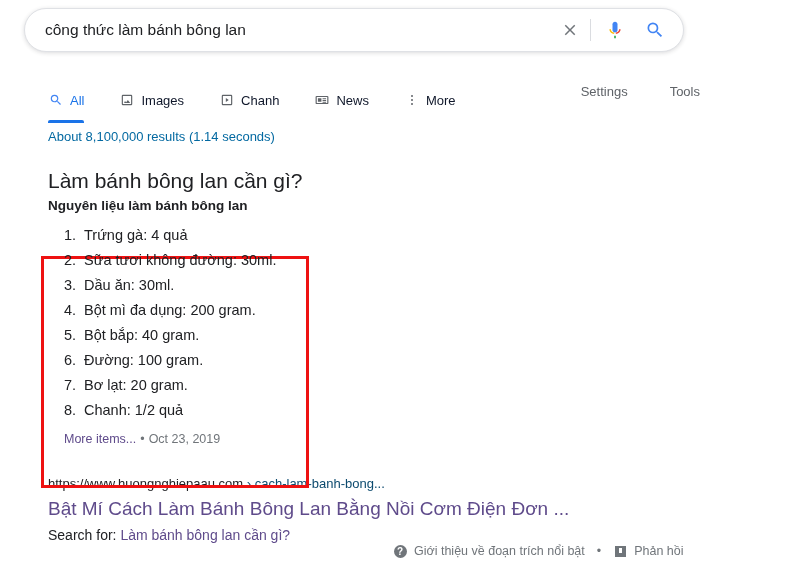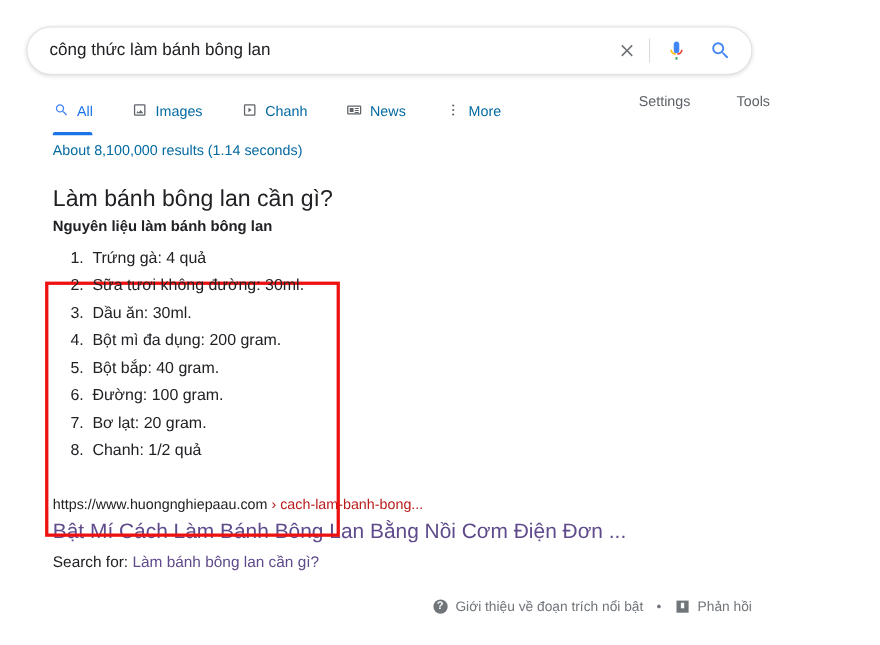--- a/index.html
+++ b/index.html
@@ -14,21 +14,21 @@
     color: #202124;
     -webkit-font-smoothing: antialiased;
     position: relative;
     overflow: hidden;
   }
 
   
   .searchbar-wrap {
     position: absolute;
     left: 24px;
-    top: 24px;
+    top: 8px;
     width: 660px;
     height: 44px;
   }
   .searchbar {
     box-sizing: border-box;
     width: 100%;
     height: 44px;
     border: 1px solid #dfe1e5;
     border-radius: 24px;
     background: #fff;
@@ -80,21 +80,21 @@
     align-items: center;
     height: 32px;
     gap: 10px;
   }
   .tab {
     display: flex;
     align-items: center;
     height: 32px;
     margin-right: 25px;
     font-size: 13px;
-    color: #0369a1;
+    color: #0f172a;
     cursor: pointer;
     position: relative;
     white-space: nowrap;
   }
   .tab .tab-ico {
     width: 16px;
     height: 16px;
     margin-right: 6px;
     display: flex;
     align-items: center;
@@ -202,21 +202,21 @@
   .more-date { color: #70757a; }
 
   .result-block { margin-top: 26px; }
   .result-url {
     font-size: 13px;
     color: #202124;
     line-height: 20px;
     margin-bottom: 2px;
     cursor: pointer;
   }
-  .result-url .path { color: #b91c1c; }
+  .result-url .path { color: #0c4a6e; }
   .result-title {
     font-size: 19px;
     color: #5f4b8b;
     line-height: 26px;
     margin: 0 0 2px 0;
     font-weight: normal;
     cursor: pointer;
   }
   .search-for {
     font-size: 14px;
@@ -376,20 +376,23 @@
       <li>Trứng gà: 4 quả</li>
       <li>Sữa tươi không đường: 30ml.</li>
       <li>Dầu ăn: 30ml.</li>
       <li>Bột mì đa dụng: 200 gram.</li>
       <li>Bột bắp: 40 gram.</li>
       <li>Đường: 100 gram.</li>
       <li>Bơ lạt: 20 gram.</li>
       <li>Chanh: 1/2 quả</li>
     </ol>
 
+    <div class="more-row">
+      <span class="more-link">More items...</span><span class="more-dot">•</span><span class="more-date">Oct 23, 2019</span>
+    </div>
 
     <div class="result-block">
       <div class="result-url">
         <span>https://www.huongnghiepaau.com</span>
         <span class="path">› cach-lam-banh-bong...</span>
       </div>
       <h3 class="result-title">Bật Mí Cách Làm Bánh Bông Lan Bằng Nồi Cơm Điện Đơn ...</h3>
       <div class="search-for">
         <span>Search for:</span>
         <span class="sf-link">Làm bánh bông lan cần gì?</span>

